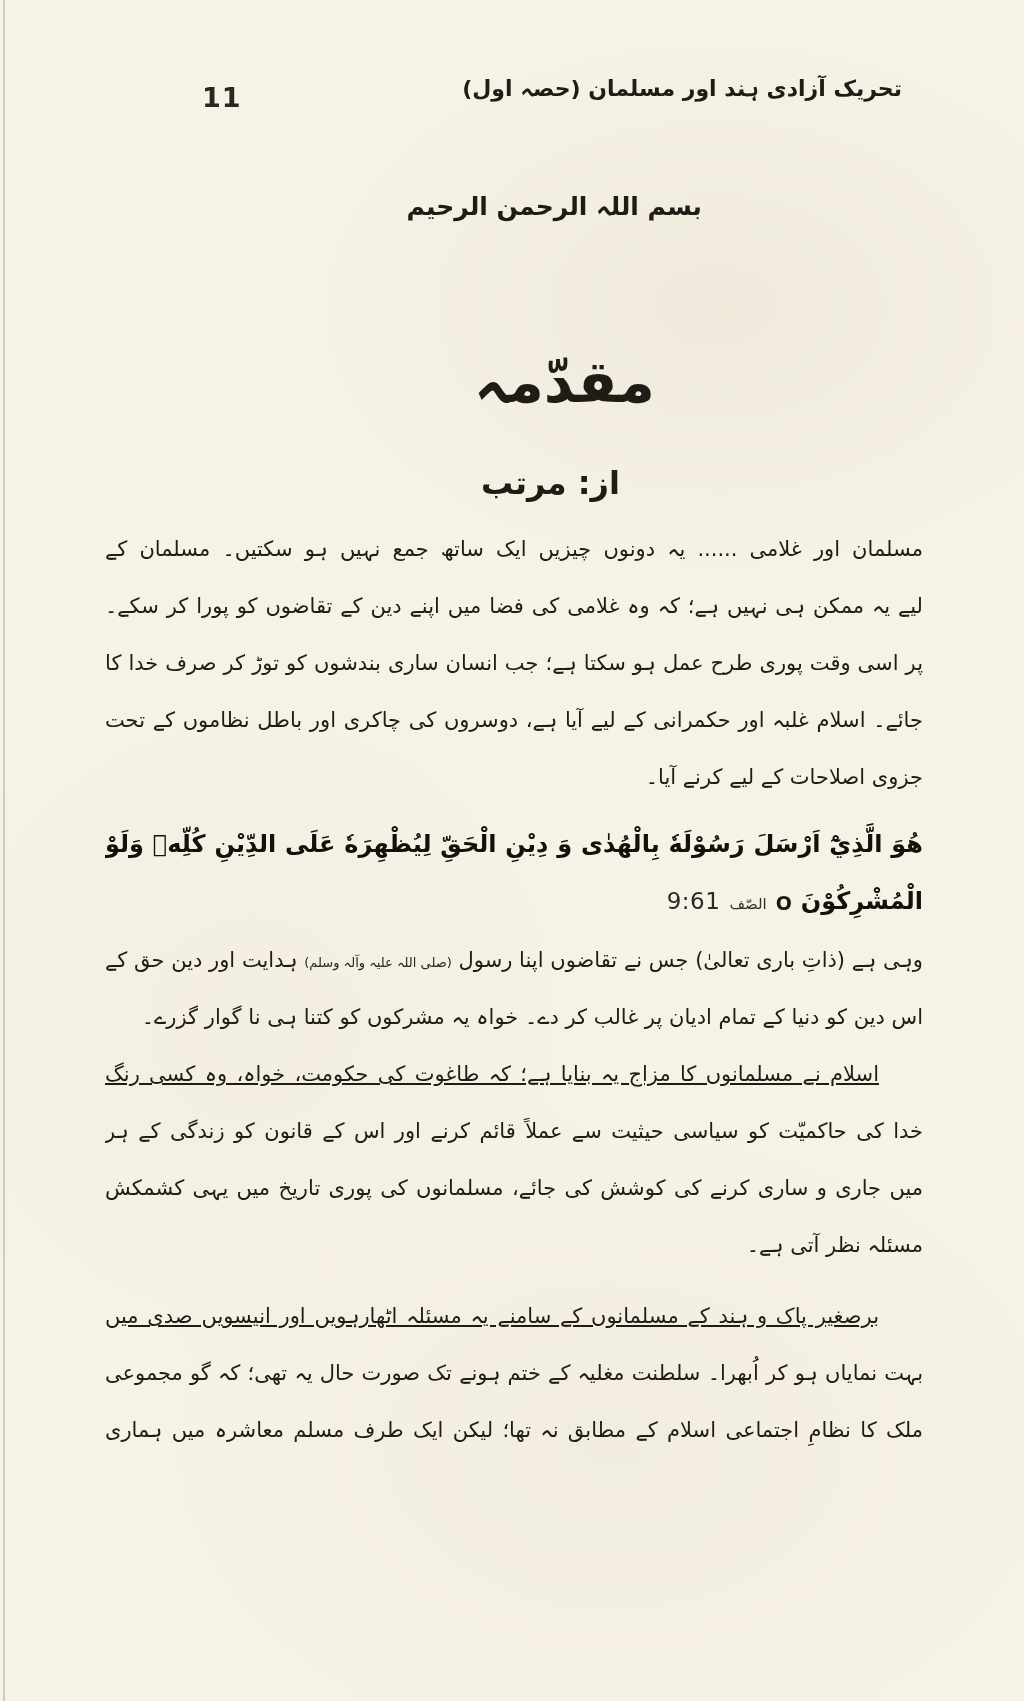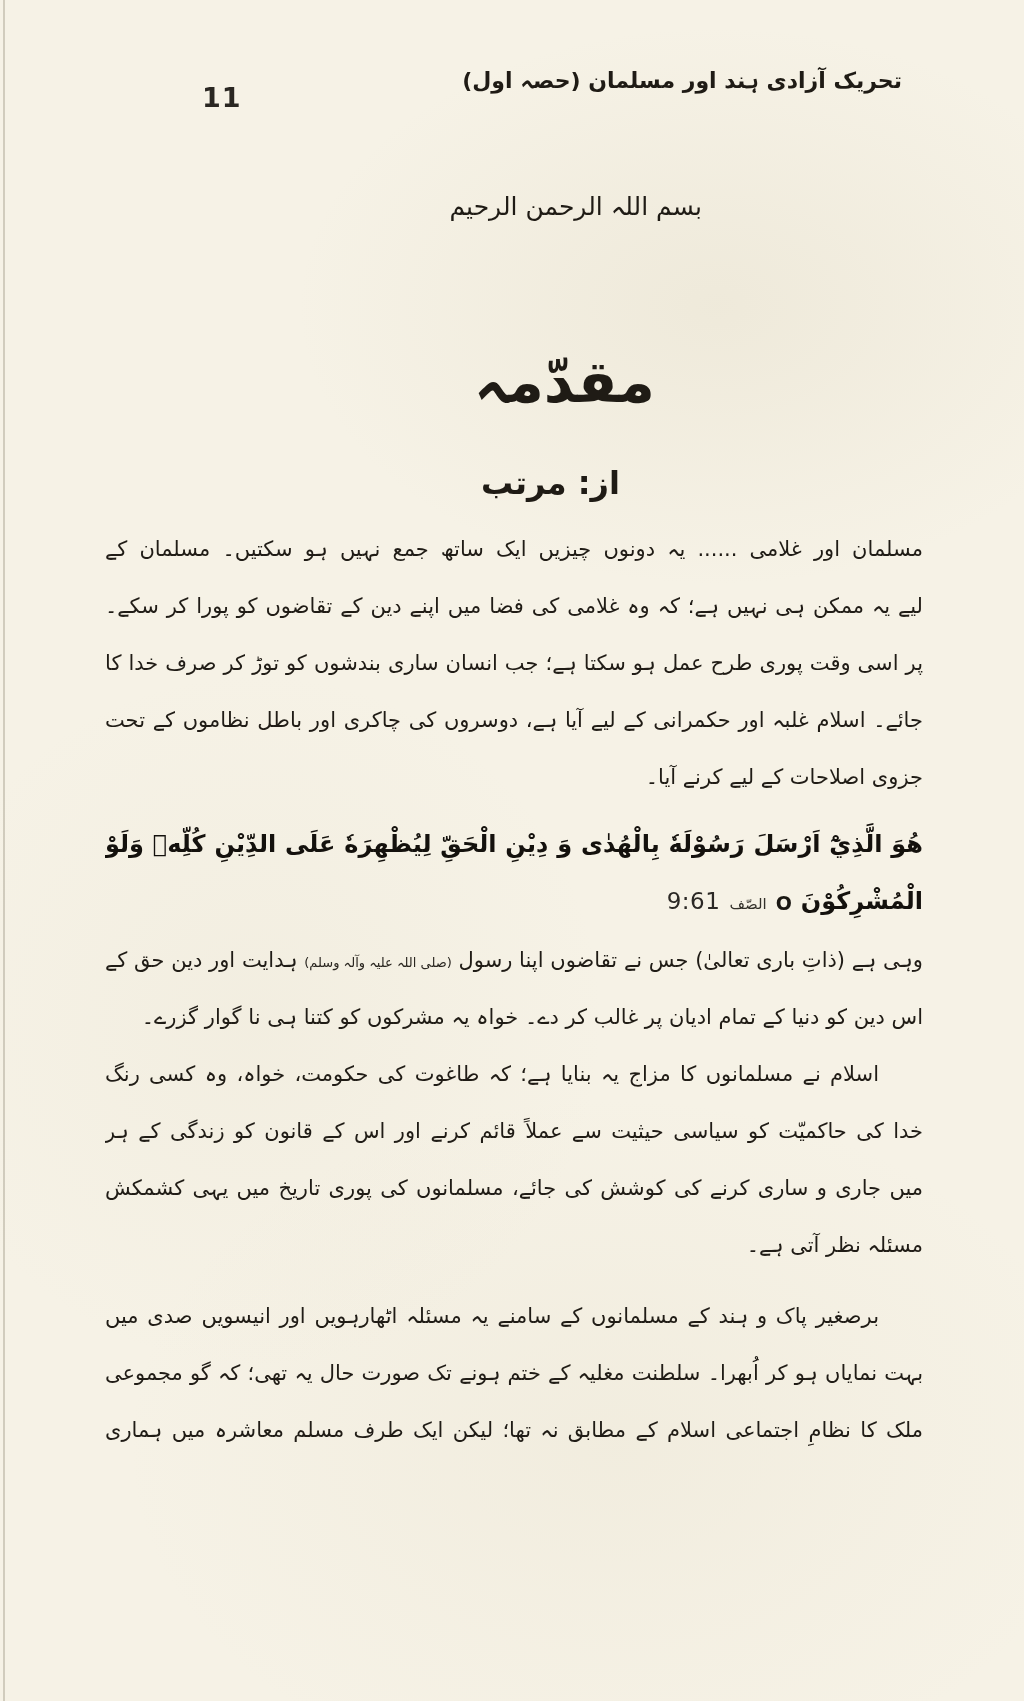--- a/index.html
+++ b/index.html
@@ -20,47 +20,47 @@
   .left-edge{
     position:absolute;left:3px;top:0;bottom:0;width:2px;
     background:rgba(165,158,140,0.45);
   }
   
   .page-number{
     position:absolute;left:202px;top:82px;
     font-size:27px;font-weight:bold;letter-spacing:1px;color:#2a2722;
   }
   .book-title{
-    position:absolute;right:122px;top:68px;
+    position:absolute;right:122px;top:76px;
     direction:rtl;font-size:22px;font-weight:bold;white-space:nowrap;
   }
   .bismillah{
     position:absolute;right:322px;top:192px;
-    direction:rtl;font-size:25px;font-weight:normal;white-space:nowrap;
+    direction:rtl;font-size:25px;font-weight:bold;white-space:nowrap;
   }
   .main-heading{
     position:absolute;right:369px;top:348px;
     direction:rtl;font-size:58px;font-weight:bold;white-space:nowrap;
   }
   .byline{
     position:absolute;right:404px;top:464px;
     direction:rtl;font-size:32px;font-weight:bold;white-space:nowrap;
   }
   
   .text-column{
     position:absolute;left:105px;top:521px;width:818px;
   }
   .tline{
     direction:rtl;
     text-align:justify;text-align-last:justify;
     height:57px;line-height:57px;overflow:hidden;
     font-size:21px;color:#201c16;
   }
   .tline.end{text-align-last:right;}
-  .tline.indent{padding-right:44px;}
+  .tline.indent{padding-right:44px;text-decoration:underline;}
   .verse .tline, .tline.verse{
     font-weight:bold;font-size:24px;color:#14110d;
   }
   .verse-block{margin-top:10px;}
   .verse-line2{
     display:flex;direction:rtl;justify-content:flex-start;align-items:center;
     height:57px;line-height:57px;gap:9px;overflow:hidden;
   }
   .verse-word{font-weight:bold;font-size:24px;color:#14110d;}
   .end-circle{

